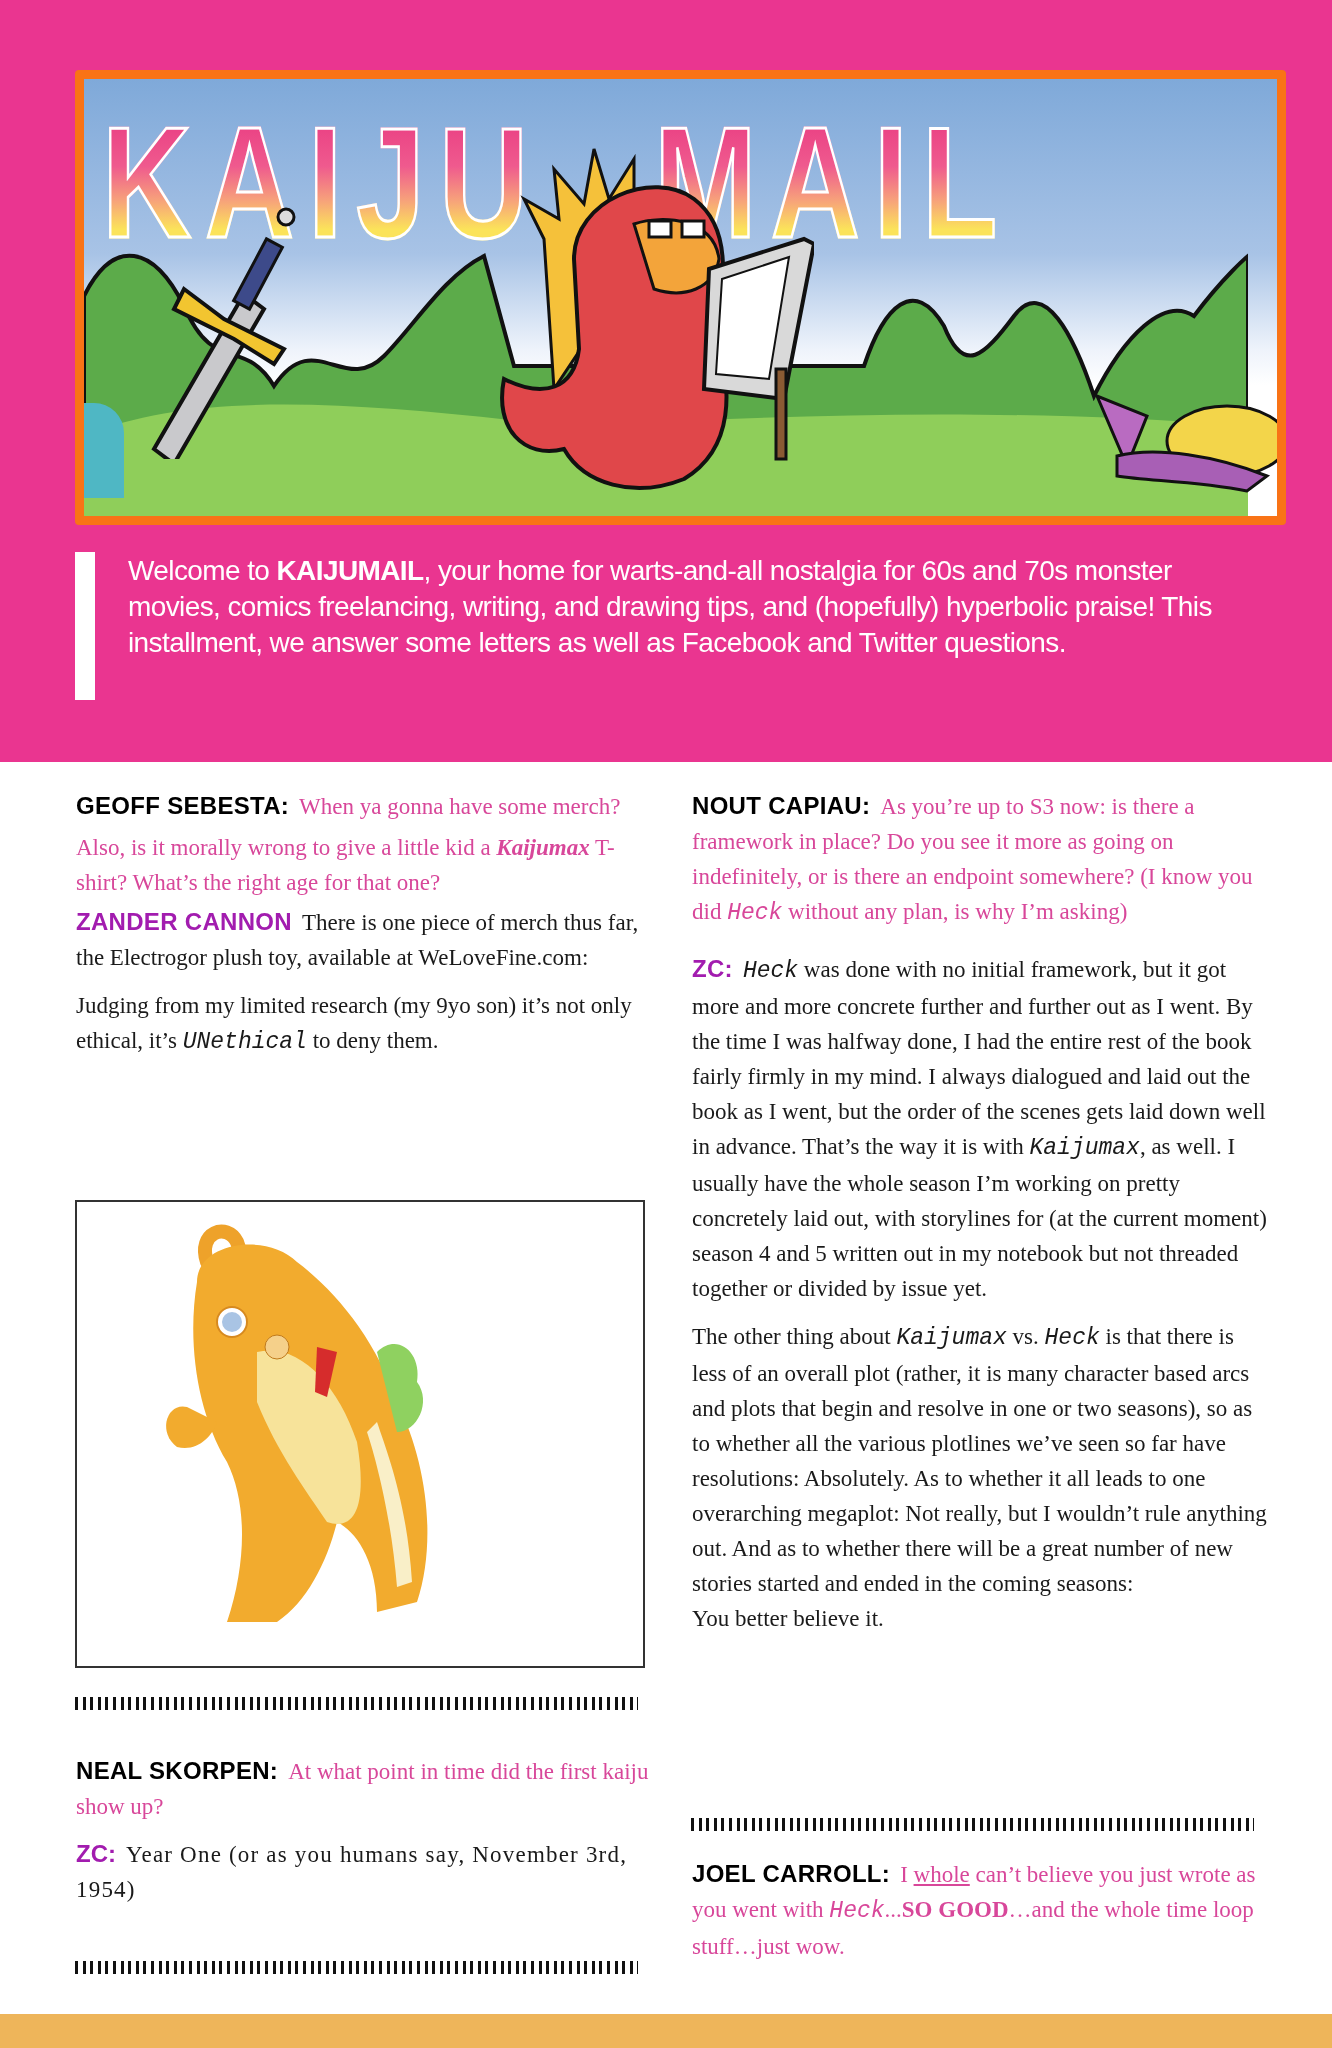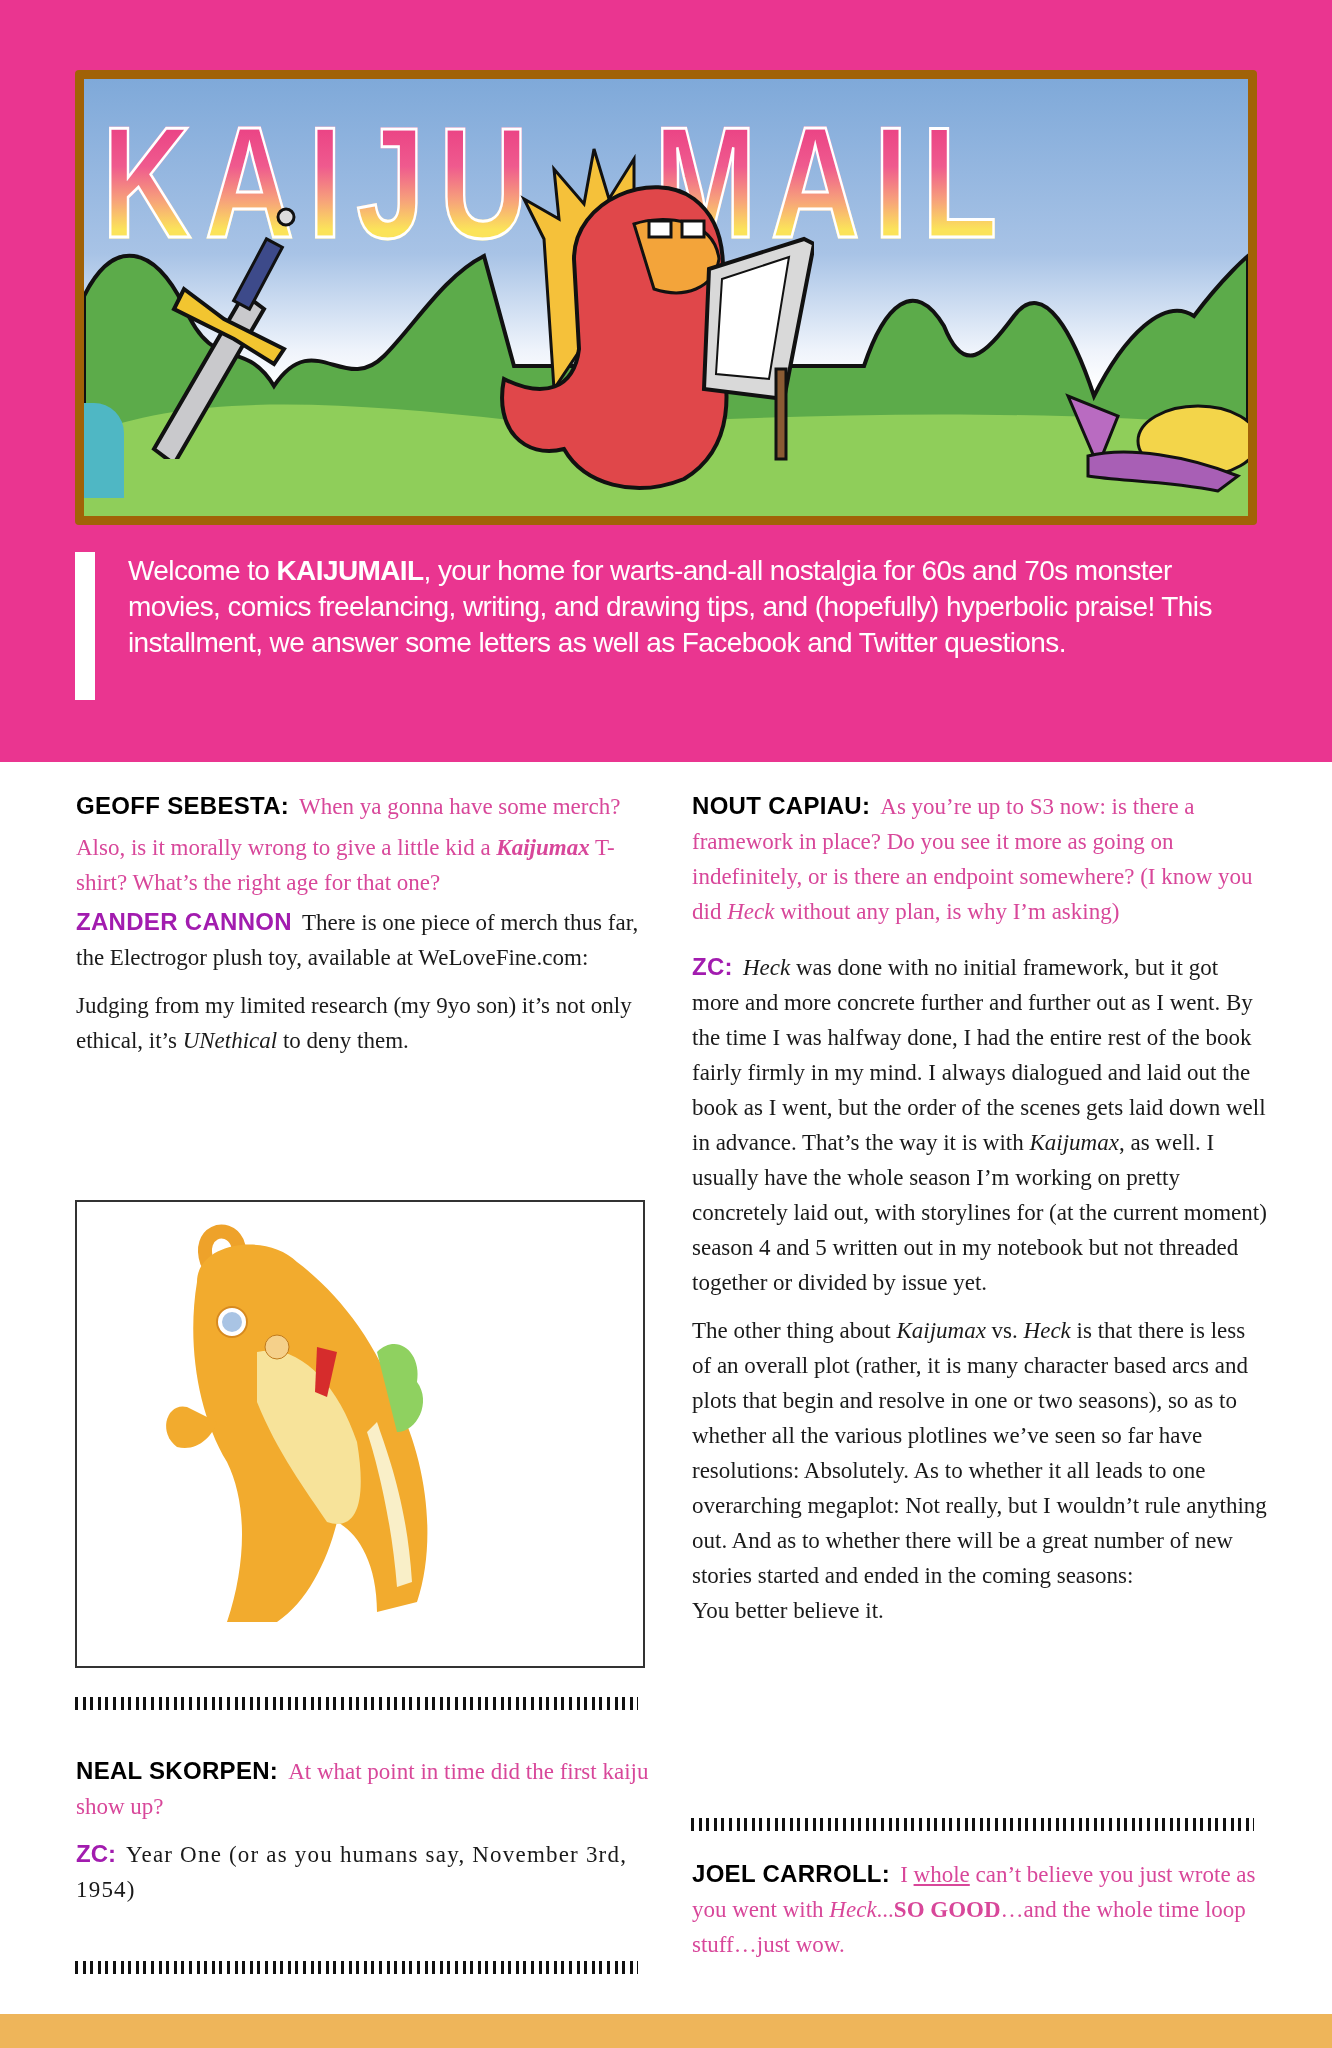--- a/index.html
+++ b/index.html
@@ -4,21 +4,21 @@
 <style>
   html, body { margin: 0; padding: 0; }
   body {
     width: 1332px; height: 2048px; position: relative; overflow: hidden;
     background: #ffffff;
     font-family: "Liberation Serif", "DejaVu Serif", serif;
   }
   .pink-band { position: absolute; left: 0; top: 0; width: 1332px; height: 762px; background: #ea3590; }
   .banner-frame {
     position: absolute; left: 75px; top: 70px; width: 1182px; height: 455px;
-    background: #a16207; border-radius: 4px;
+    background: #f97316; border-radius: 4px; padding-left: 29px;
   }
   .banner-art {
     position: absolute; left: 9px; top: 9px; right: 9px; bottom: 9px; overflow: hidden;
     background: linear-gradient(180deg, #7fa9d9 0%, #a8c3e6 40%, #eef3fb 62%, #ffffff 70%);
   }
   .title-word {
     position: absolute; top: 24px; font-family: "Liberation Sans", sans-serif; font-weight: bold;
     font-size: 158px; letter-spacing: 18px; line-height: 1;
     background: linear-gradient(180deg, #e8357f 0%, #ef5a8e 40%, #f7a37a 62%, #fbe35a 80%);
     -webkit-background-clip: text; background-clip: text; color: transparent;
@@ -50,21 +50,21 @@
   .para { margin: 0 0 13px 0; }
   .q { color: #d8479a; }
   .a { color: #1a1a1a; }
   .name {
     font-family: "Liberation Sans", sans-serif; font-weight: bold; font-size: 24px;
     letter-spacing: 0.3px; margin-right: 10px;
   }
   .name-q { color: #000000; }
   .name-a { color: #a21caf; }
   .em-bold { font-style: italic; font-weight: bold; }
-  i { font-style: italic; }
+  i { font-style: italic; font-family: Liberation Mono, monospace; }
   .underline { text-decoration: underline; }
   .strong { font-weight: bold; }
 
   .photo-box {
     position: absolute; left: 75px; top: 1200px; width: 566px; height: 464px;
     border: 2px solid #333; background: #fff;
   }
   .separator {
     position: absolute; height: 13px;
     background: repeating-linear-gradient(90deg, #111 0px, #111 3px, transparent 3px, transparent 7.6px);

